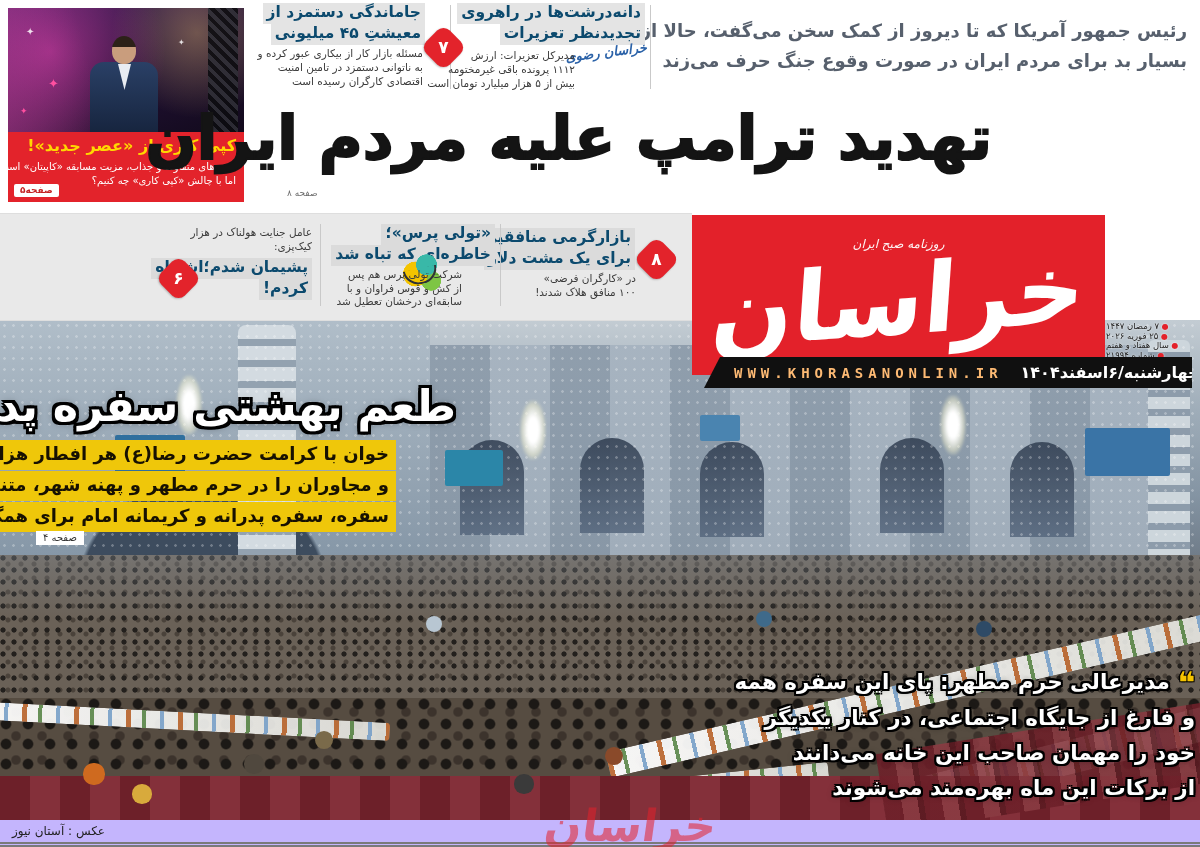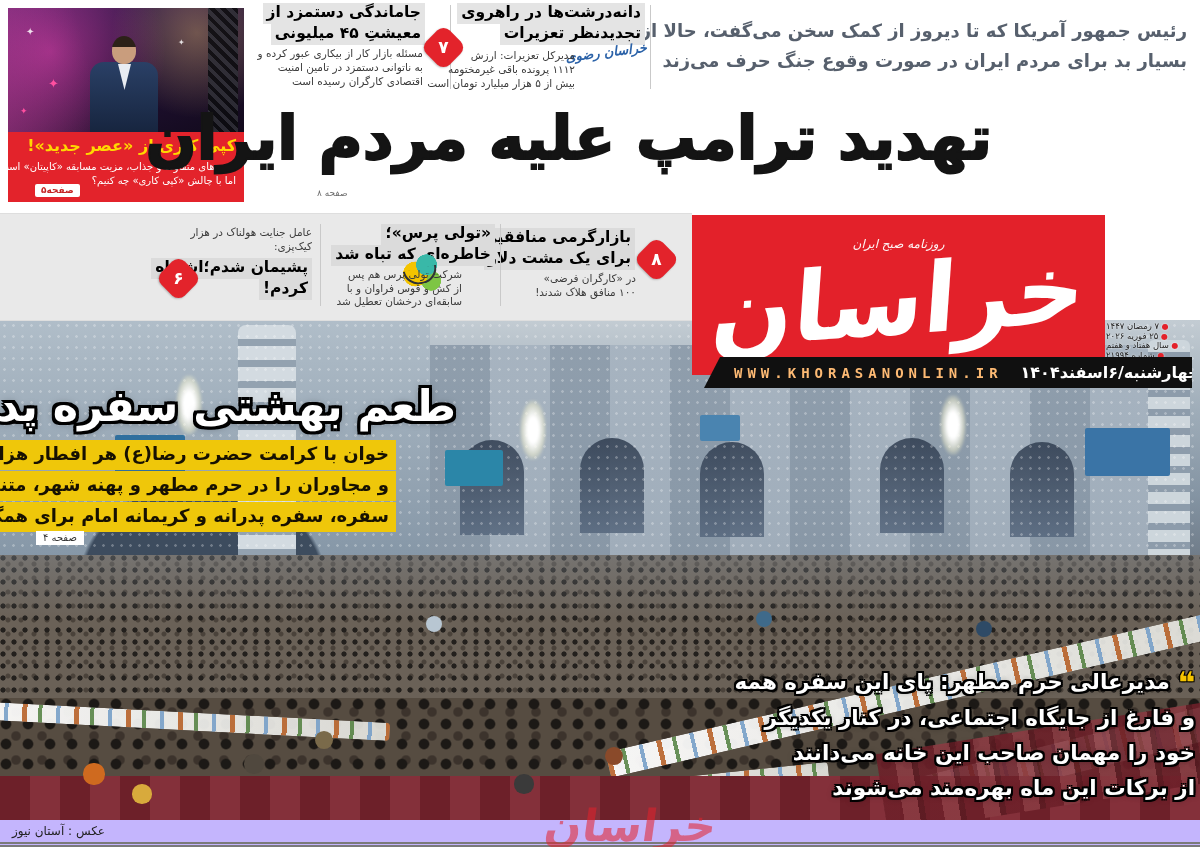--- a/index.html
+++ b/index.html
@@ -11,21 +11,21 @@
   .hl{background:#e4e4e4;padding:0 4px 2px;display:inline-block;}
   .hlg{background:#dbdbdb;padding:0 4px 2px;display:inline-block;}
   .vline{position:absolute;width:1px;background:#c9c9c9;}
   
   .lead{left:655px;top:16px;width:532px;text-align:right;font-size:18px;font-weight:bold;
         color:#57606d;line-height:30px;}
   .main-headline{left:258px;top:94px;width:734px;text-align:center;font-size:60px;font-weight:bold;
         color:#141414;-webkit-text-stroke:2px #141414;letter-spacing:-1px;line-height:88px;}
   .pageref{font-size:9px;color:#6d6d6d;}
   .colsub{font-size:10.5px;line-height:14px;color:#3b3b3b;}
-  .coltitle{font-size:15.5px;font-weight:bold;line-height:19px;color:#000000;}
+  .coltitle{font-size:15.5px;font-weight:bold;line-height:19px;color:#0c4a6e;}
   .badge{position:absolute;width:33px;height:33px;background:#e3232b;border-radius:9px;
          transform:rotate(45deg);box-shadow:0 1px 2px rgba(0,0,0,.25);}
   .badge>span{display:block;transform:rotate(-45deg);color:#fff;font-weight:bold;font-size:17px;
          text-align:center;line-height:33px;}
   .razavi-logo{color:#2b62a8;font-weight:bold;font-style:italic;font-size:13px;
          transform:rotate(-7deg);}
   
   .promo{left:8px;top:8px;width:236px;height:194px;overflow:hidden;}
   .promo-photo{position:absolute;left:0;top:0;width:236px;height:124px;overflow:hidden;
       background:radial-gradient(circle at 18% 35%,rgba(255,70,190,.5),transparent 55%),
@@ -41,21 +41,21 @@
       background:linear-gradient(#2c2118 38%,#c99d7d 40%);}
   .fig-body{position:absolute;left:82px;top:54px;width:68px;height:70px;border-radius:14px 14px 0 0;
       background:linear-gradient(#2a4066,#17253f);}
   .fig-shirt{position:absolute;left:110px;top:56px;width:13px;height:26px;background:#e8ecf2;
       clip-path:polygon(0 0,100% 0,50% 100%);}
   .promo-band{position:absolute;left:0;top:124px;width:236px;height:70px;background:#e3232b;}
   .promo-title{position:absolute;right:8px;top:4px;font-size:16px;font-weight:bold;color:#ffd800;}
   .promo-sub{position:absolute;right:8px;top:28px;width:222px;font-size:10px;line-height:14px;
       color:#fff;text-align:right;}
   .promo-badge{position:absolute;left:6px;bottom:5px;background:#fff;color:#c42222;font-size:9px;
-      padding:1px 6px 2px;border-radius:2px;font-weight:bold;margin-left:21px;}
+      padding:1px 6px 2px;border-radius:2px;font-weight:bold;}
   
   .band{left:0;top:213px;width:692px;height:106px;background:#e9e9e9;border-top:1px solid #dedede;
         border-bottom:1px solid #dedede;z-index:2;}
   .bandsub{font-size:10.5px;line-height:13.5px;color:#3b3b3b;}
   .logoB{position:absolute;left:398px;top:252px;width:46px;height:40px;z-index:3;
       background:radial-gradient(circle at 62% 32%,#39b8a8 0 26%,transparent 27%),
                  radial-gradient(circle at 38% 55%,#f4c400 0 34%,transparent 35%),
                  radial-gradient(circle at 72% 72%,#7ec544 0 22%,transparent 23%);}
   .logoB::after{content:"";position:absolute;left:6px;top:16px;width:30px;height:14px;
       border:2px solid #2e3136;border-top:none;border-radius:0 0 16px 16px;transform:rotate(-12deg);}
@@ -170,21 +170,21 @@
       <div class="promo-badge">صفحه۵</div>
     </div>
   </div>
 
   <div class="abs lead">
     <div class="ln">رئیس جمهور آمریکا که تا دیروز از کمک سخن می‌گفت، حالا از روزی</div>
     <div class="ln">بسیار بد برای مردم ایران در صورت وقوع جنگ حرف می‌زند</div>
   </div>
 
   <div class="abs main-headline ln">تهدید ترامپ علیه مردم ایران</div>
-  <div class="abs pageref" style="left:317px;top:188px">صفحه ۸</div>
+  <div class="abs pageref" style="left:287px;top:188px">صفحه ۸</div>
 
   <div class="vline" style="left:450px;top:5px;height:84px"></div>
   <div class="vline" style="left:650px;top:5px;height:84px"></div>
 
   <div class="abs coltitle rt" style="left:470px;top:3px;width:175px">
     <div class="ln"><span class="hl">دانه‌درشت‌ها در راهروی</span></div>
     <div class="ln"><span class="hl">تجدیدنظر تعزیرات</span></div>
   </div>
   <div class="abs razavi-logo ln" style="left:577px;top:44px;width:70px;text-align:center">خراسان رضوی</div>
   <div class="abs colsub rt" style="left:455px;top:48px;width:120px">

